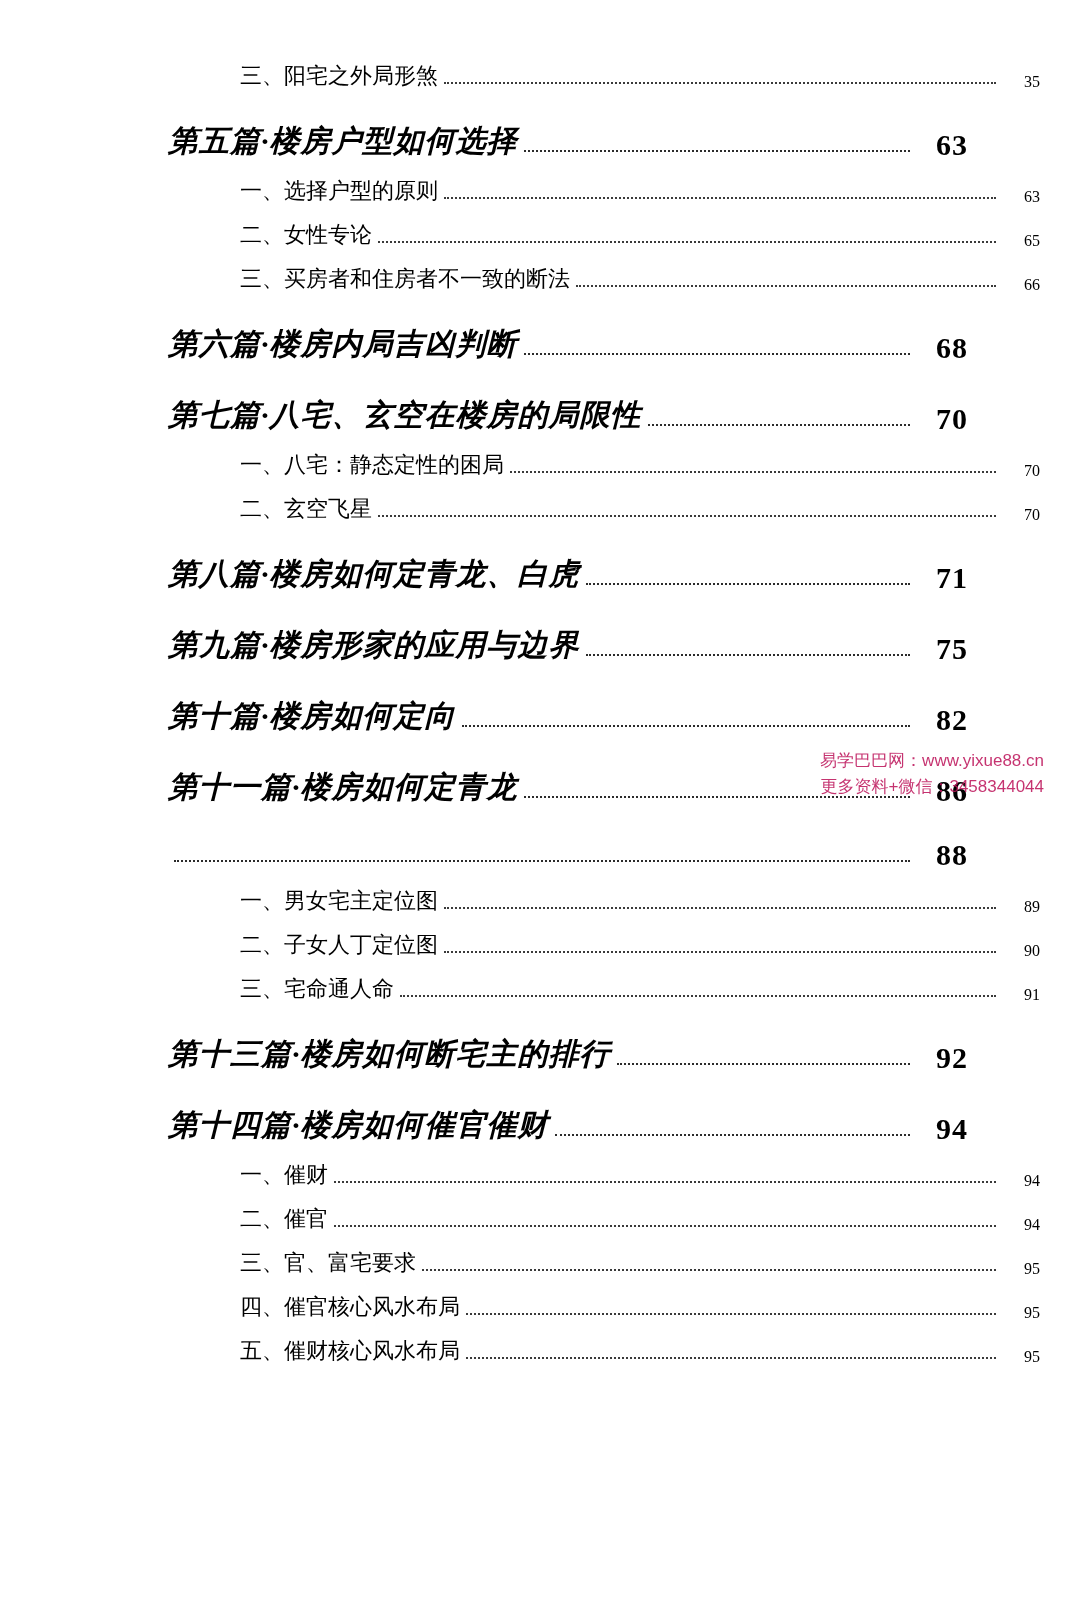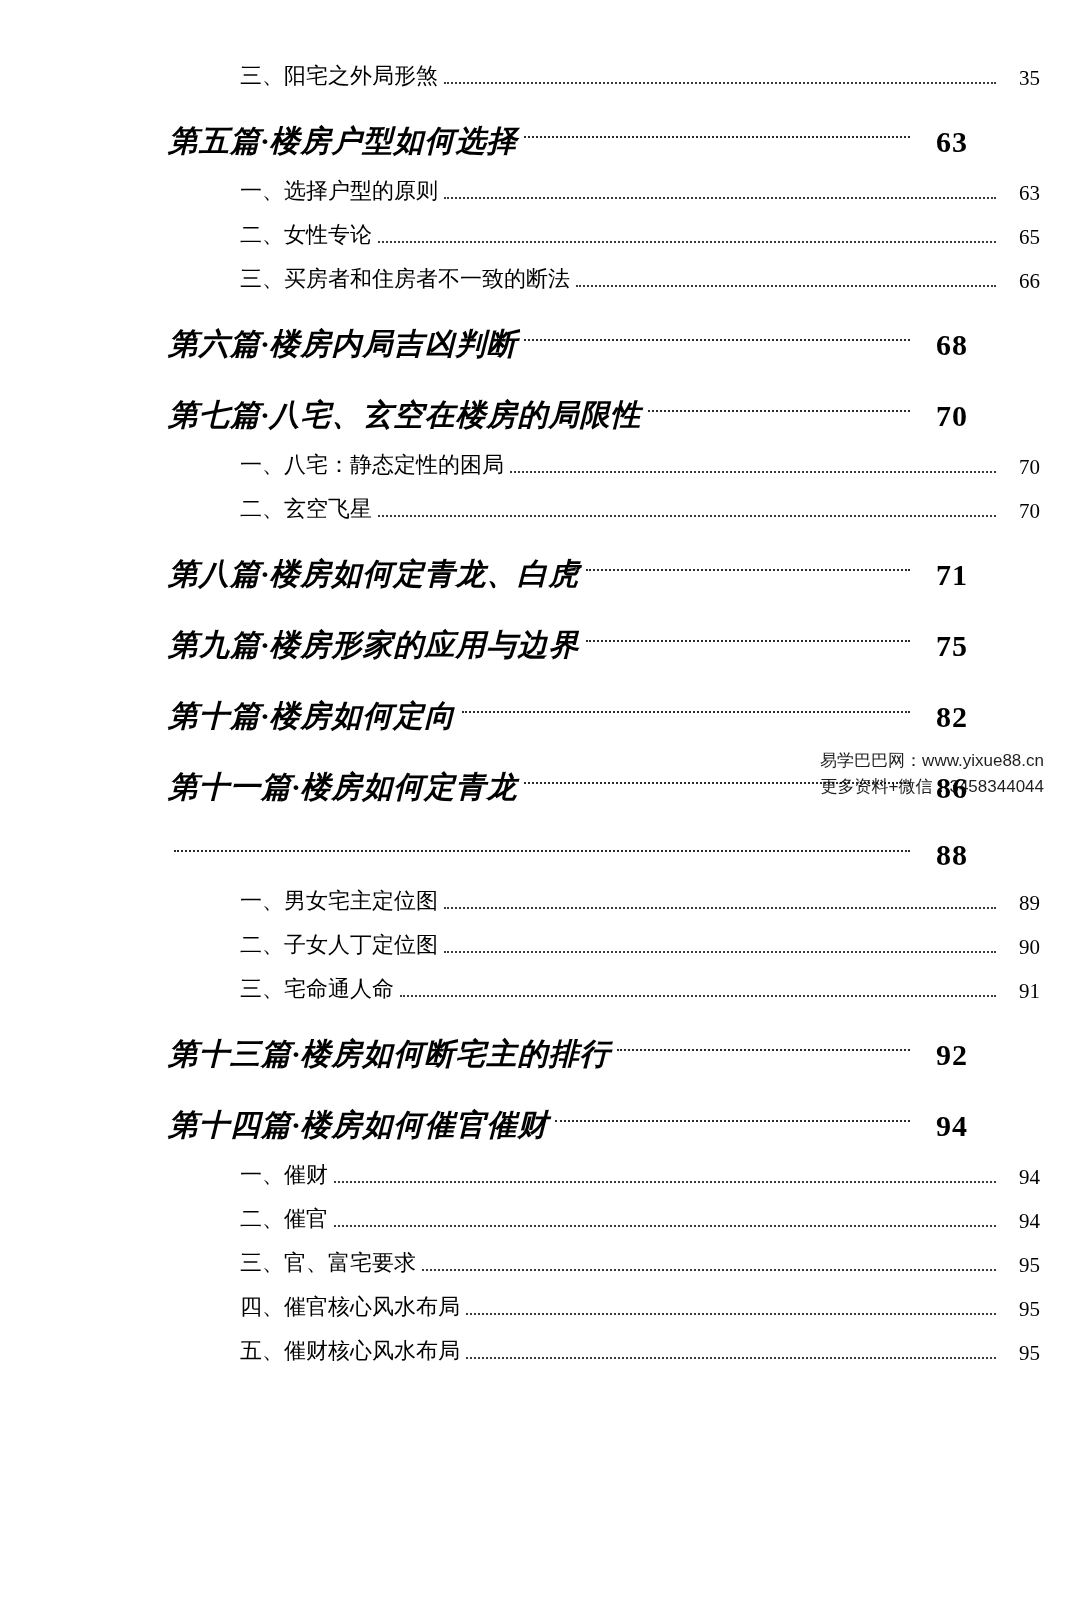--- a/index.html
+++ b/index.html
@@ -45,21 +45,20 @@
     flex: 0 0 auto;
     text-align: right;
   }
 
   
   .lvl1 {
     font-weight: bold;
     font-size: 30px;
     letter-spacing: 1px;
     margin: 30px 16px 8px 18px;
-    align-items: center;
   }
   .lvl1 .label {
     font-style: italic;
   }
   .lvl1 .page-no {
     font-size: 30px;
     font-weight: bold;
     min-width: 52px;
   }
   .lvl1 .dots {
@@ -67,21 +66,21 @@
     border-bottom: 2px dotted #2b2b2b;
   }
 
   
   .lvl2 {
     font-size: 22px;
     margin: 14px 0 6px 90px;
     font-weight: normal;
   }
   .lvl2 .page-no {
-    font-size: 21px;
+    font-size: 16px;
     min-width: 38px;
   }
   .lvl2 .dots {
     margin-bottom: 7px;
     border-bottom: 2px dotted #3a3a3a;
   }
 
   .footer {
     position: absolute;
     left: 0;
@@ -91,21 +90,21 @@
     font-size: 19px;
     letter-spacing: 2px;
     font-weight: bold;
   }
 
   .watermark {
     position: absolute;
     right: 36px;
     top: 748px;
     text-align: right;
-    color: #000000;
+    color: #be185d;
     font-family: "Liberation Sans", sans-serif;
     font-size: 17px;
     line-height: 1.5;
     opacity: 0.88;
     pointer-events: none;
   }
   .watermark div {
     white-space: nowrap;
   }
 </style>

